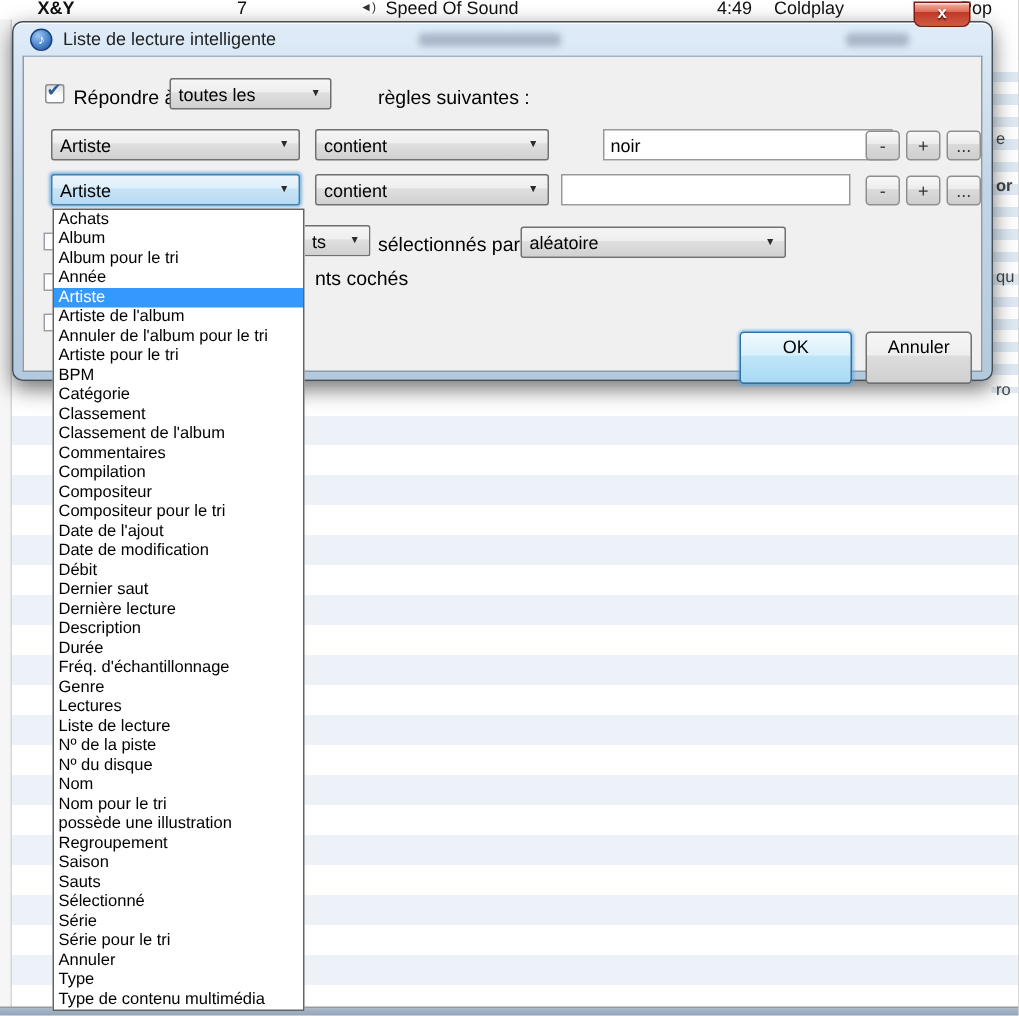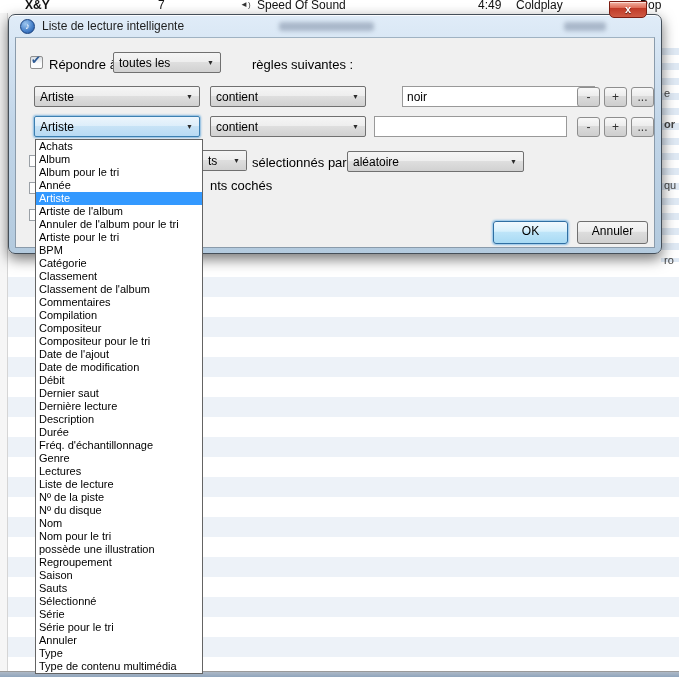--- a/index.html
+++ b/index.html
@@ -78,21 +78,21 @@
       box-shadow:0 0 2px 1px rgba(96,166,218,.75); }
 
   .txt { position:absolute; height:21px; border:1px solid #999; background:#fff;
       font:12px "Liberation Sans", sans-serif; padding:0 4px; z-index:11; }
 
   .sbtn { position:absolute; width:23px; height:20px; z-index:11;
       border:1px solid #8e8e8e; border-radius:3px;
       background:linear-gradient(#f8f8f8,#ececec 45%,#dbdbdb 46%,#cecece);
       font-size:12px; color:#333; text-align:center; line-height:18px; }
 
-  .btn { position:absolute; height:23px; z-index:11;
+  .btn { position:absolute; height:35px; z-index:11;
       border:1px solid #707070; border-radius:3px;
       background:linear-gradient(#f6f6f6,#eeeeee 45%,#dddddd 46%,#d0d0d0);
       font-size:12px; color:#000; text-align:center; line-height:19px; }
   .btn.default { border-color:#2f6fa3;
       background:linear-gradient(#f1f9fe,#d7f0fc 45%,#bfe5f9 46%,#a8daf4);
       box-shadow:0 0 2px 1px rgba(86,168,228,.65); }
 
   
   .ddlist { position:absolute; left:35px; top:139px; width:168px; z-index:30;
       background:#fff; border:1px solid #646464; }

